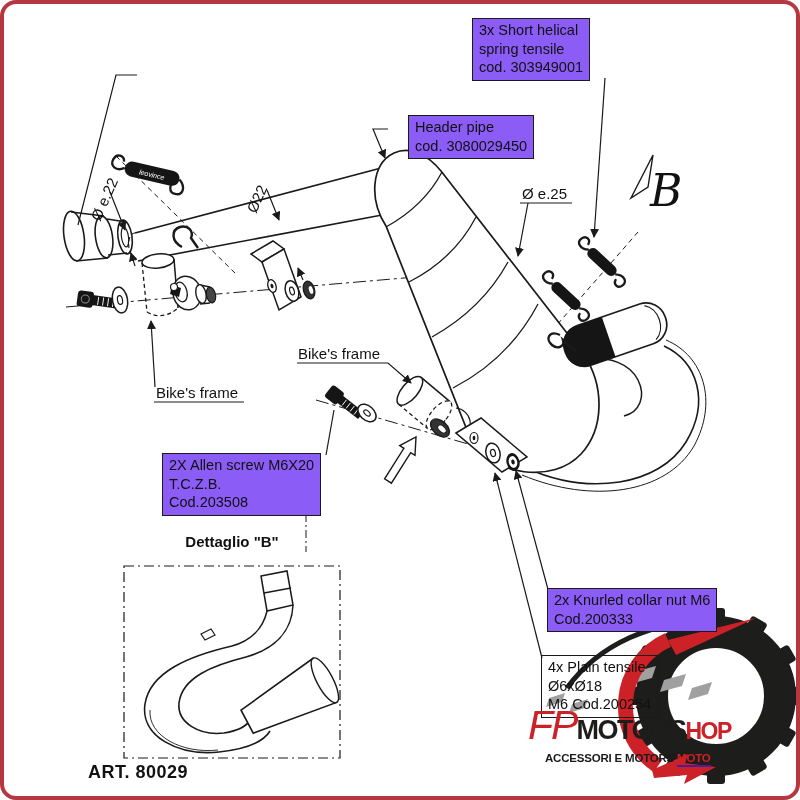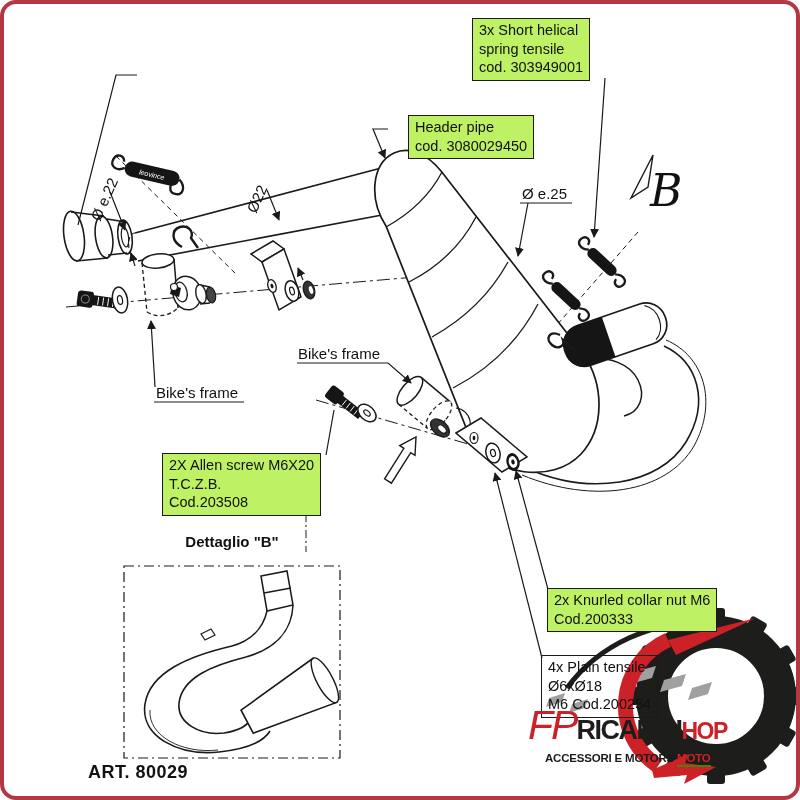--- a/index.html
+++ b/index.html
@@ -3,34 +3,34 @@
 <meta charset="utf-8">
 <style>
   html,body{margin:0;padding:0;background:#fff;}
   #frame{
     position:relative;width:800px;height:800px;box-sizing:border-box;
     border:4px solid #b43741;border-radius:16px;overflow:hidden;
     background:#fff;font-family:"Liberation Sans",sans-serif;color:#1a1a1a;
   }
   svg{position:absolute;left:0;top:0;}
   .callout{
-    position:absolute;border:1.7px solid #1a1a1a;background:#bef264;
+    position:absolute;border:1.7px solid #1a1a1a;background:#8b5cf6;
     font:14.5px/18.5px "Liberation Sans",sans-serif;color:#111;
     padding:2px 6px 3px;white-space:nowrap;z-index:5;
   }
   .callout.transparent{background:transparent;}
   .plain-label{position:absolute;font:15px/18px "Liberation Sans",sans-serif;color:#111;z-index:5;white-space:nowrap;}
   #detail-title{left:120px;top:529px;width:216px;text-align:center;font-weight:bold;font-size:15px;}
   #art-number{left:84px;top:759px;font-weight:bold;font-size:18px;letter-spacing:.5px;}
   #logo-word{position:absolute;left:524px;top:701px;z-index:6;display:flex;align-items:baseline;white-space:nowrap;}
   #logo-word .fp{font-size:41px;font-weight:400;font-style:italic;color:#cc2127;letter-spacing:-2px;line-height:1;}
   #logo-word .motors{font-size:27px;font-weight:800;color:#1d1d1b;letter-spacing:-1.5px;line-height:1;}
   #logo-word .hop{font-size:23px;font-weight:800;color:#cc2127;letter-spacing:-1.5px;line-height:1;}
   #logo-tagline{position:absolute;left:541px;top:748px;z-index:6;font-size:11.5px;font-weight:bold;letter-spacing:-.2px;white-space:nowrap;}
-  #logo-tagline .accent{color:#cc2127;border-bottom:2px solid #4d7c0f;padding-bottom:1px;}
+  #logo-tagline .accent{color:#cc2127;border-bottom:2px solid #4c1d95;padding-bottom:1px;}
 </style>
 </head>
 <body>
 
 <div id="frame">
 
 <svg width="800" height="800" viewBox="0 0 800 800">
   <defs>
     <marker id="arr" viewBox="0 0 10 10" refX="9" refY="5" markerWidth="7.5" markerHeight="7.5" orient="auto-start-reverse">
       <path d="M0,0 L10,5 L0,10 z" fill="#1a1a1a"></path>
@@ -290,20 +290,20 @@
   <div>4x Plain tensile</div>
   <div>Ø6xØ18</div>
   <div>M6 Cod.200254</div>
 </div>
 
 <div class="plain-label" id="detail-title">Dettaglio "B"</div>
 <div class="plain-label" id="art-number">ART. 80029</div>
 
 <div id="logo-word">
   <span class="fp">FP</span>
-      <span class="motors">RICAMBI</span>
+      <span class="motors">MOTORS</span>
       <span class="hop">HOP</span>
 </div>
 <div id="logo-tagline">
   <span>ACCESSORI E MOTORS </span><span class="accent">MOTO</span>
 </div>
 
 </div>
 
 </body></html>

